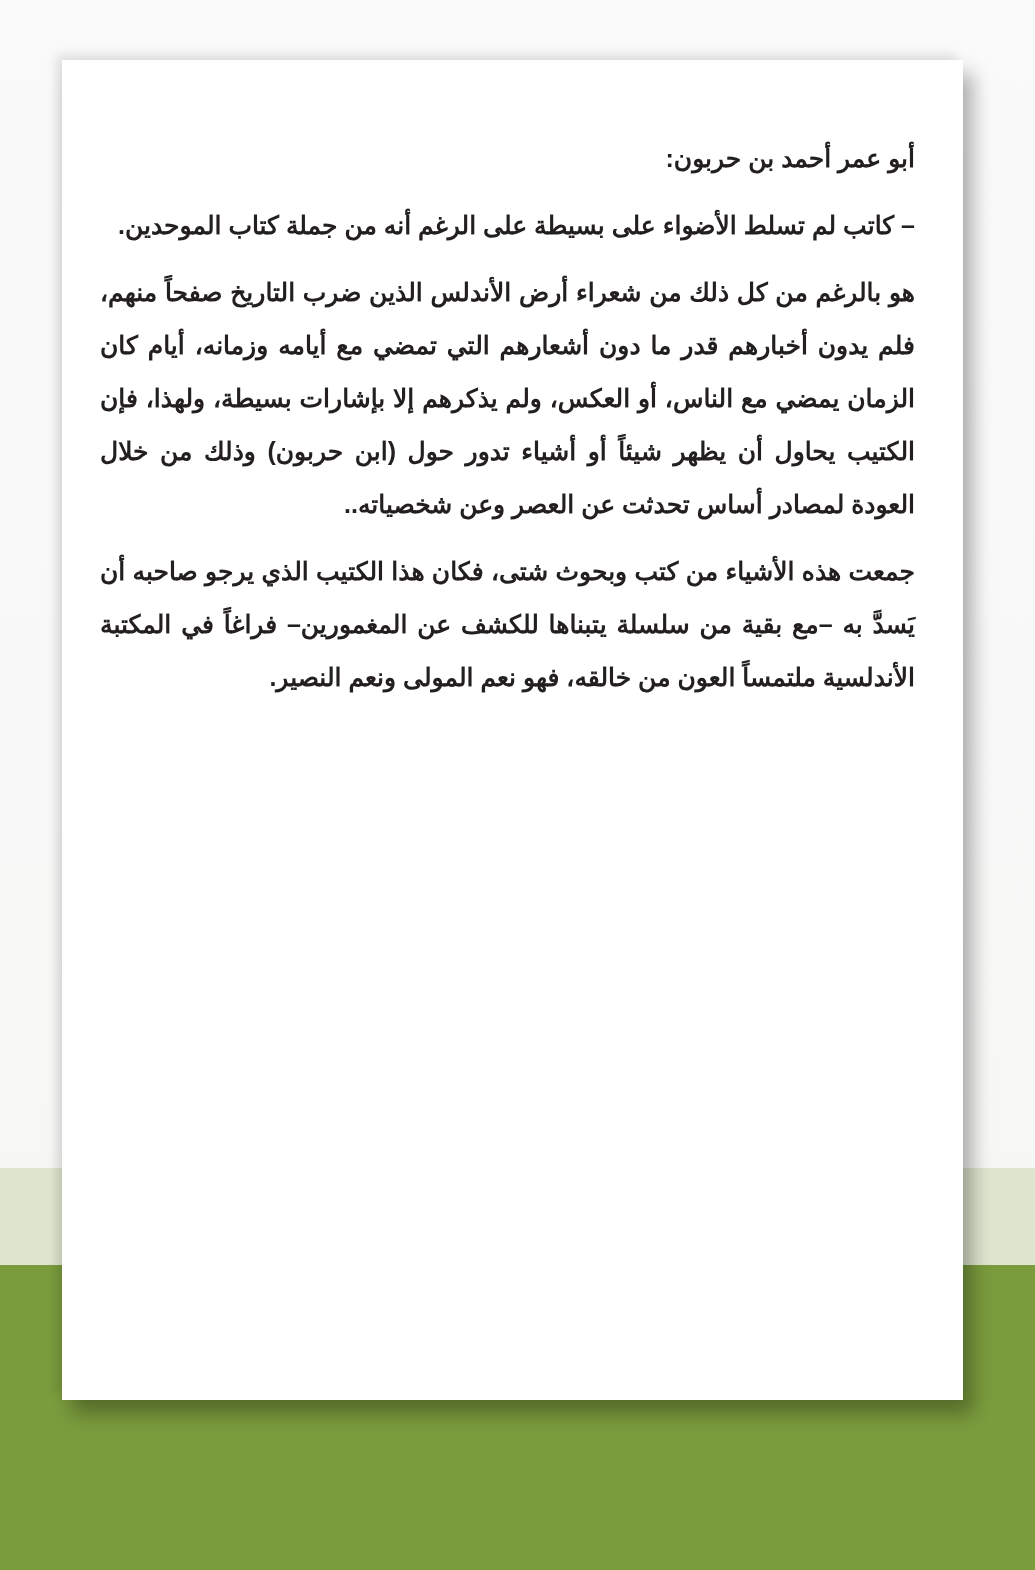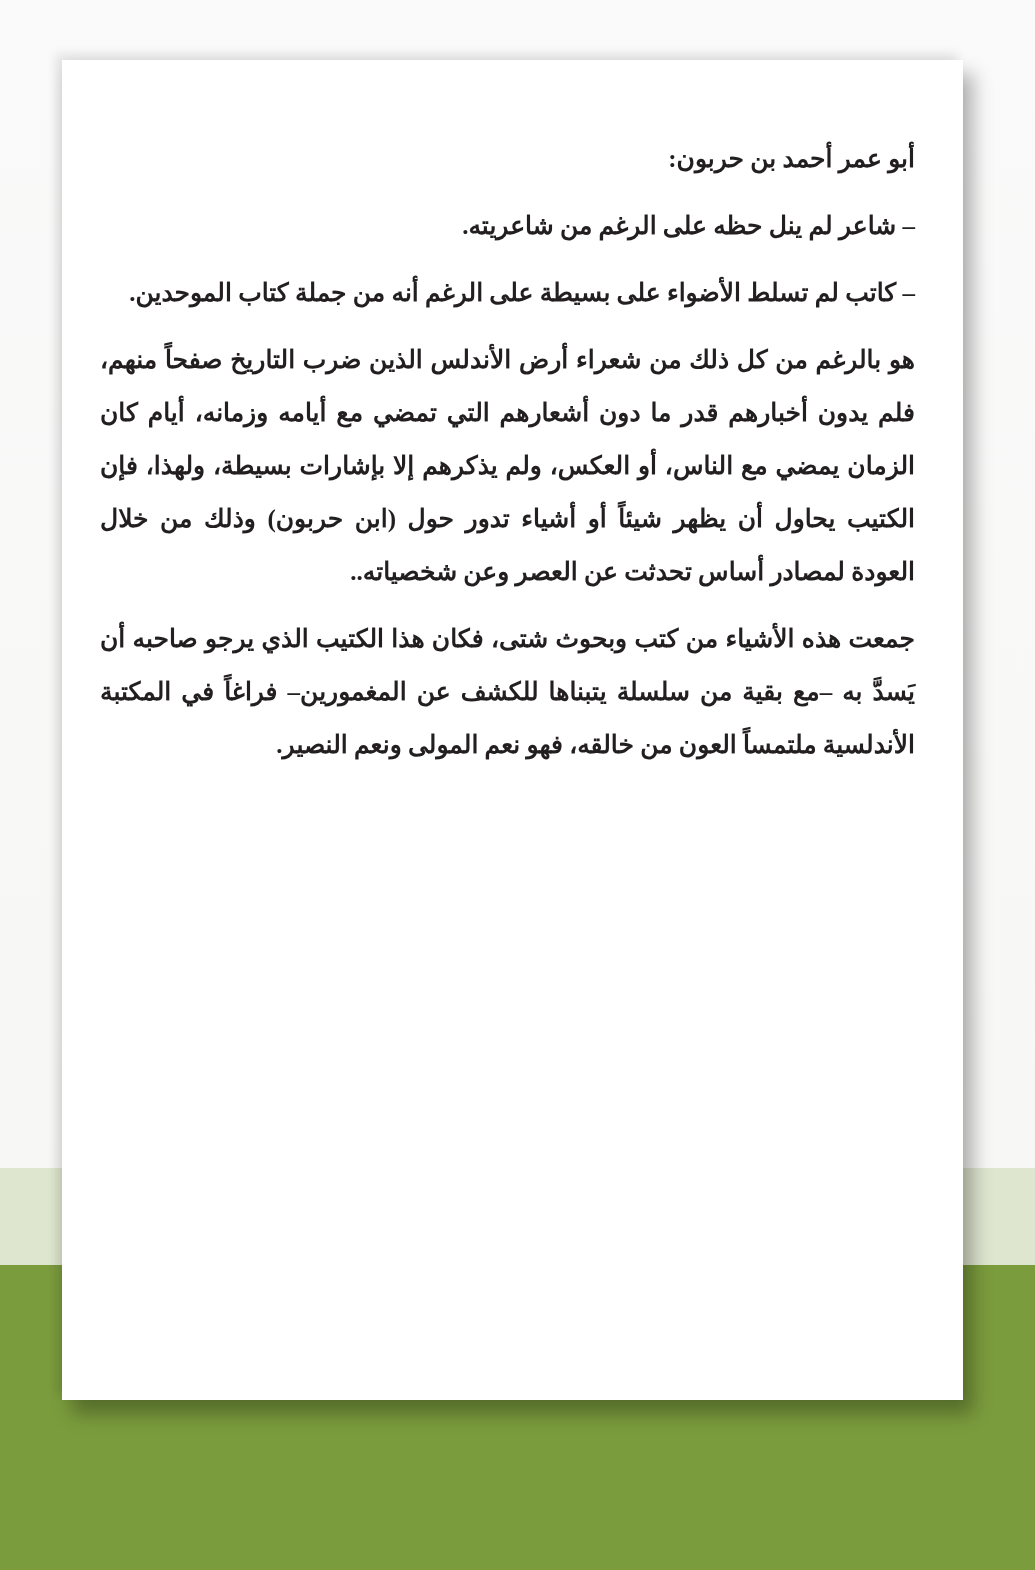--- a/index.html
+++ b/index.html
@@ -38,21 +38,21 @@
       width: 901px; height: 1340px;
       background: #ffffff;
       box-shadow: -6px -6px 10px rgba(0,0,0,0.10), 10px 14px 18px rgba(0,0,0,0.30);
     }
     .card-inner {
       position: absolute;
       left: 38px; right: 48px; top: 72px;
       direction: rtl;
       text-align: justify;
       color: #231f20;
-      font-family: Liberation Serif, serif;
+      font-family: Liberation Sans, sans-serif;
       font-weight: bold;
       font-size: 25px;
       line-height: 53px;
     }
     .para {
       margin: 0 0 14px 0;
     }
     .heading {
       margin-bottom: 14px;
     }
@@ -60,18 +60,17 @@
 </head>
 <body>
 
 <div class="bg-top"></div>
 <div class="band-light"></div>
 <div class="band-green"></div>
 
 <div class="card">
   <div class="card-inner">
     <p class="para heading">أبو عمر أحمد بن حربون:</p>
-    <p class="para">– شاعر لم ينل حظه على الرغم من شاعريته.</p>
     <p class="para">– كاتب لم تسلط الأضواء على بسيطة على الرغم أنه من جملة كتاب الموحدين.</p>
     <p class="para">هو بالرغم من كل ذلك من شعراء أرض الأندلس الذين ضرب التاريخ صفحاً منهم، فلم يدون أخبارهم قدر ما دون أشعارهم التي تمضي مع أيامه وزمانه، أيام كان الزمان يمضي مع الناس، أو العكس، ولم يذكرهم إلا بإشارات بسيطة، ولهذا، فإن الكتيب يحاول أن يظهر شيئاً أو أشياء تدور حول (ابن حربون) وذلك من خلال العودة لمصادر أساس تحدثت عن العصر وعن شخصياته..</p>
     <p class="para">جمعت هذه الأشياء من كتب وبحوث شتى، فكان هذا الكتيب الذي يرجو صاحبه أن يَسدَّ به –مع بقية من سلسلة يتبناها للكشف عن المغمورين– فراغاً في المكتبة الأندلسية ملتمساً العون من خالقه، فهو نعم المولى ونعم النصير.</p>
   </div>
 </div>
 
 </body></html>

